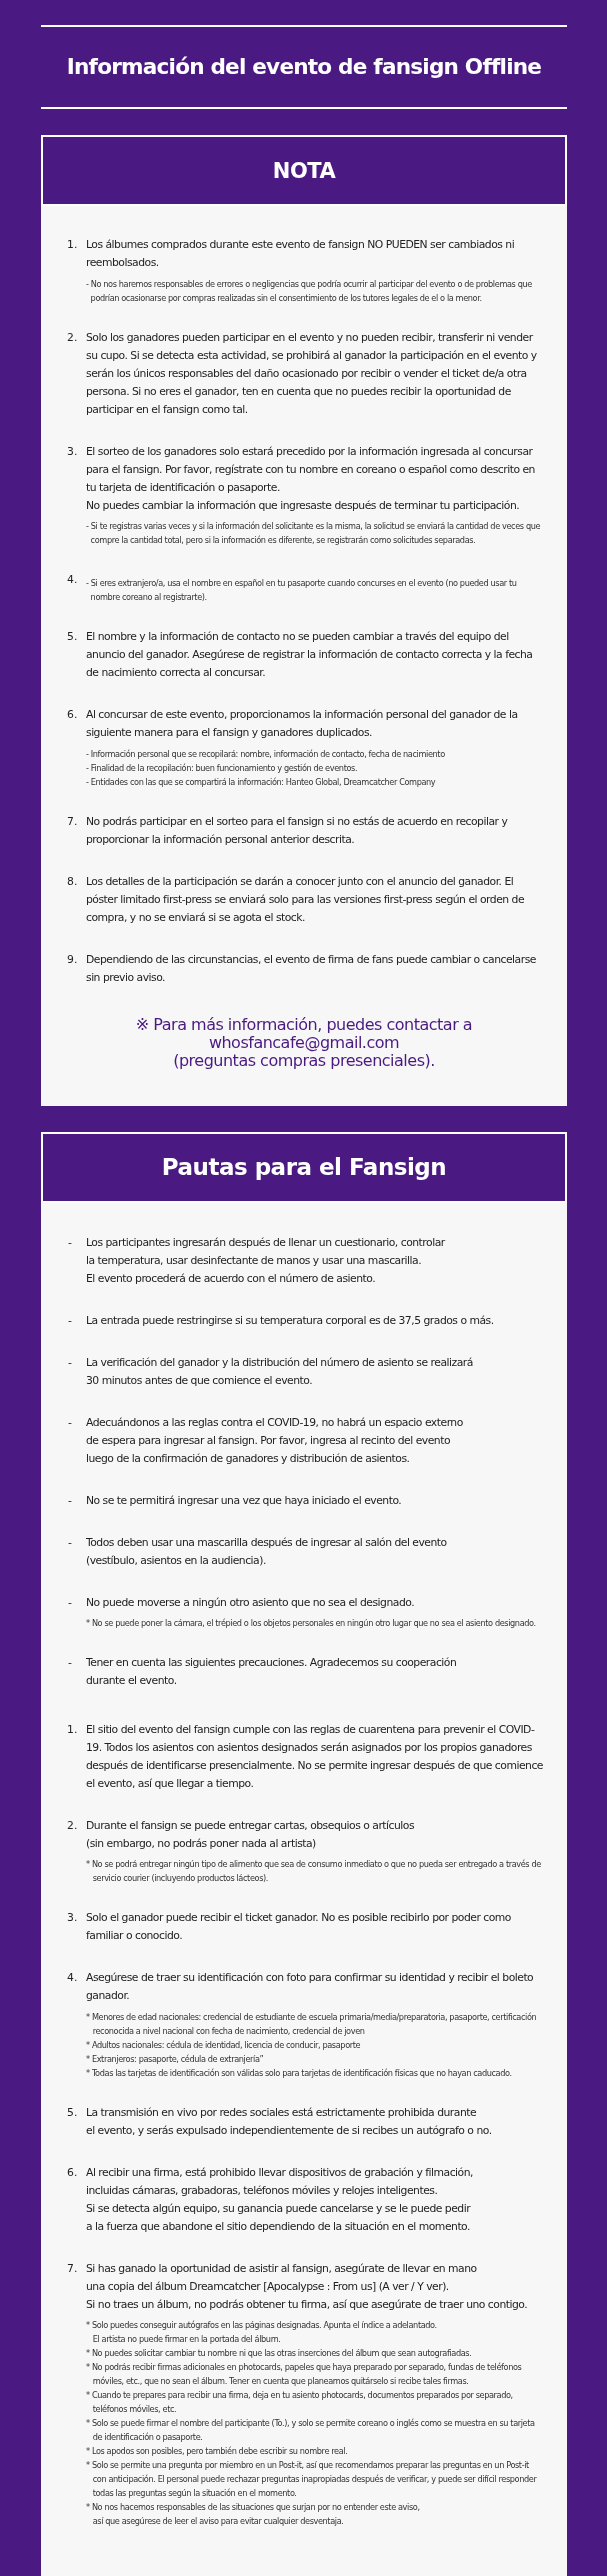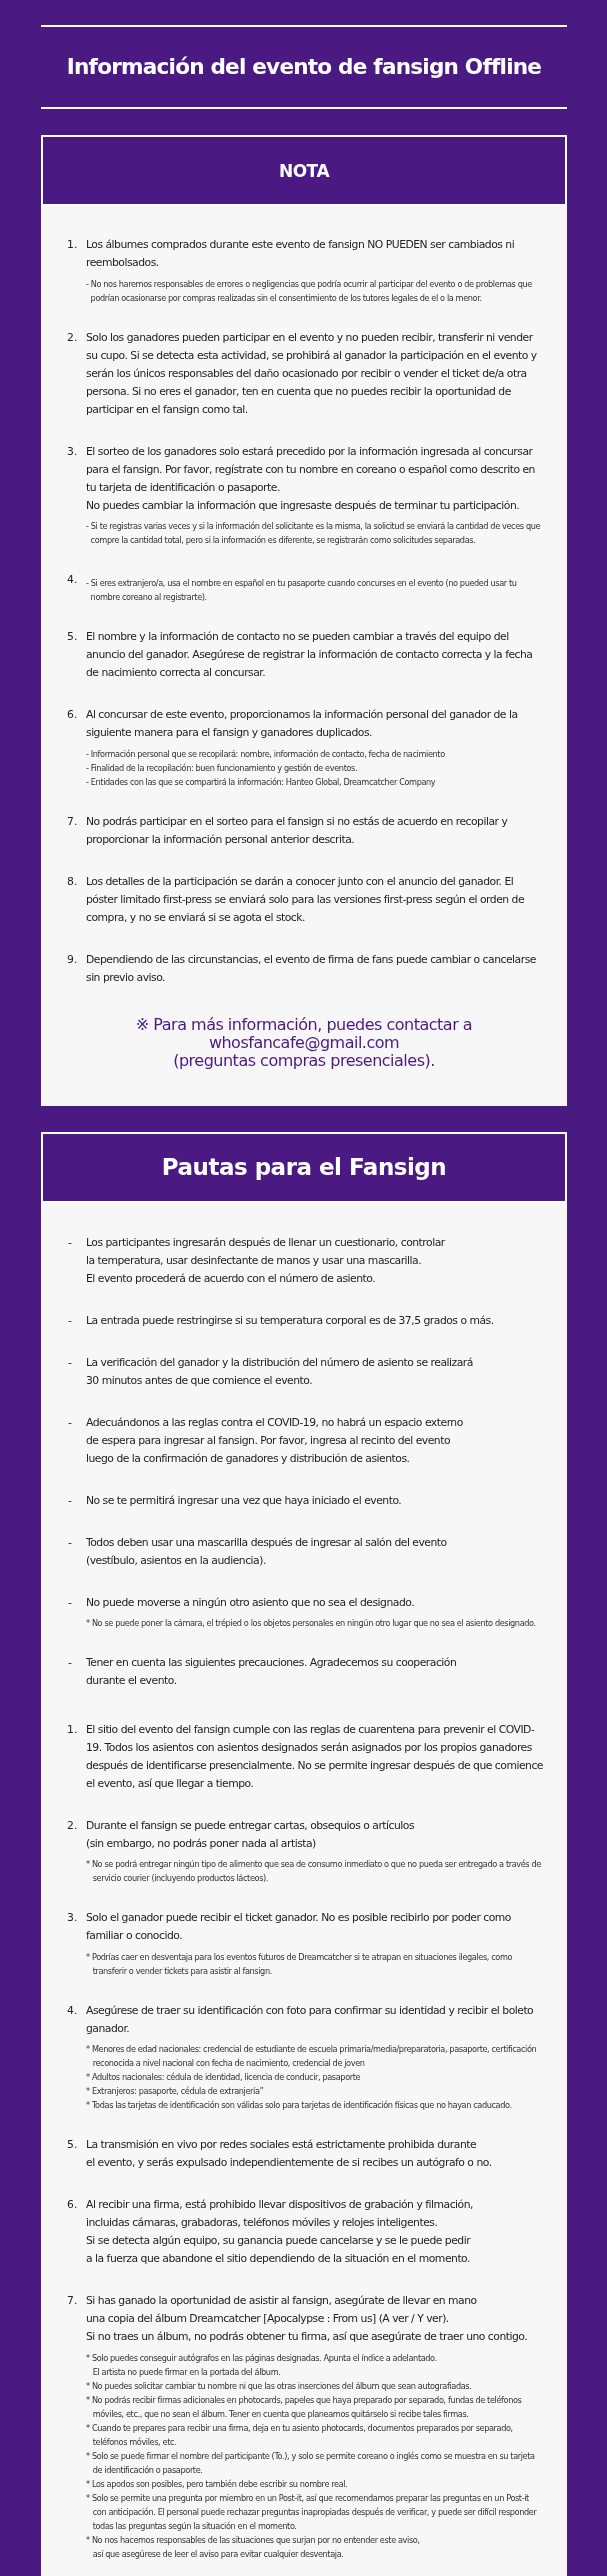--- a/index.html
+++ b/index.html
@@ -16,21 +16,21 @@
     color: #fff; font-weight: bold; font-size: 21.6px; letter-spacing: -0.8px;
     text-align: center; height: 80px; line-height: 80px;
   }
   .box { width: 526px; margin: 26px 41px 0 41px; background: #f7f7f7; }
   .box.first { margin-top: 26px; }
   .box-header {
     background: #4a1a82; border: 2.6px solid #ffffff;
     height: 71px; display: flex; align-items: center; justify-content: center;
   }
   .box-header h2 { color: #fff; font-size: 23px; font-weight: bold; letter-spacing: -0.5px; }
-  .box-header.nota h2 { font-size: 17px; }
+  .box-header.nota h2 { font-size: 21px; }
   .box-body { padding: 30px 23px 36px 23px; }
   .item { display: flex; margin-bottom: 24px; }
   .item .marker { width: 22px; flex: 0 0 22px; font-size: 10.8px; line-height: 18px; padding-left: 3.1px; }
   .item .content { flex: 1; }
   .item .main { font-size: 10.8px; line-height: 18px; letter-spacing: -0.5px; white-space: pre-line; }
   .item .subs { margin-top: 4.6px; }
   .item .sub { font-size: 8.2px; line-height: 14px; letter-spacing: -0.4px; color: #333; padding-left: 4.6px; text-indent: -4.6px; }
   .item .sub.star { padding-left: 6.7px; text-indent: -6.7px; }
   .contact {
     color: #4a1a82; text-align: center; font-size: 16px; line-height: 18px;
@@ -209,23 +209,20 @@
 (sin embargo, no podrás poner nada al artista)</p>
             <div class="subs">
               <p class="sub star" style="white-space: pre-line;">* No se podrá entregar ningún tipo de alimento que sea de consumo inmediato o que no pueda ser entregado a través de servicio courier (incluyendo productos lácteos).</p>
             </div>
           </div>
         </div>
         <div class="item ">
           <span class="marker">3.</span>
           <div class="content">
             <p class="main">Solo el ganador puede recibir el ticket ganador. No es posible recibirlo por poder como familiar o conocido.</p>
-            <div class="subs">
-              <p class="sub star" style="white-space: pre-line;">* Podrías caer en desventaja para los eventos futuros de Dreamcatcher si te atrapan en situaciones ilegales, como transferir o vender tickets para asistir al fansign.</p>
-            </div>
           </div>
         </div>
         <div class="item ">
           <span class="marker">4.</span>
           <div class="content">
             <p class="main">Asegúrese de traer su identificación con foto para confirmar su identidad y recibir el boleto ganador.</p>
             <div class="subs">
               <p class="sub star" style="white-space: pre-line;">* Menores de edad nacionales: credencial de estudiante de escuela primaria/media/preparatoria, pasaporte, certificación reconocida a nivel nacional con fecha de nacimiento, credencial de joven</p>
               <p class="sub star" style="white-space: pre-line;">* Adultos nacionales: cédula de identidad, licencia de conducir, pasaporte</p>
               <p class="sub star" style="white-space: pre-line;">* Extranjeros: pasaporte, cédula de extranjería”</p>

